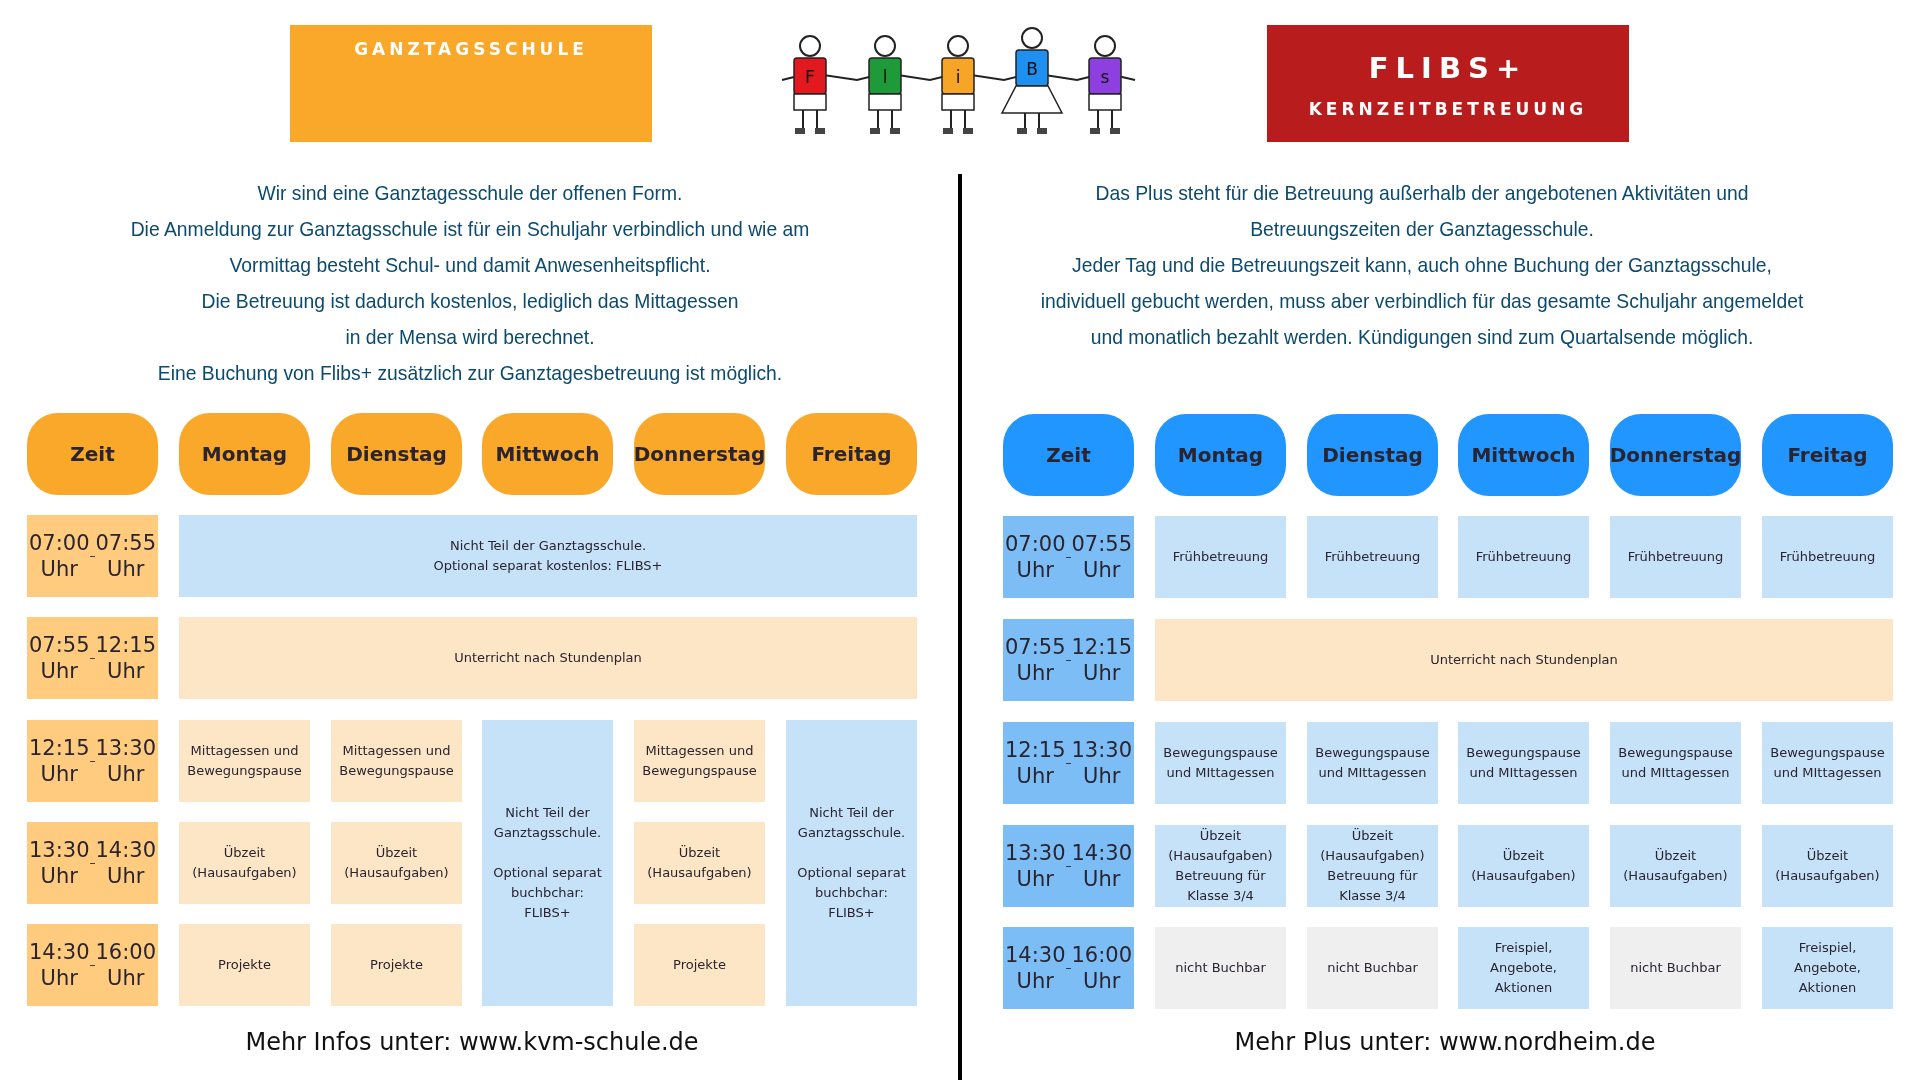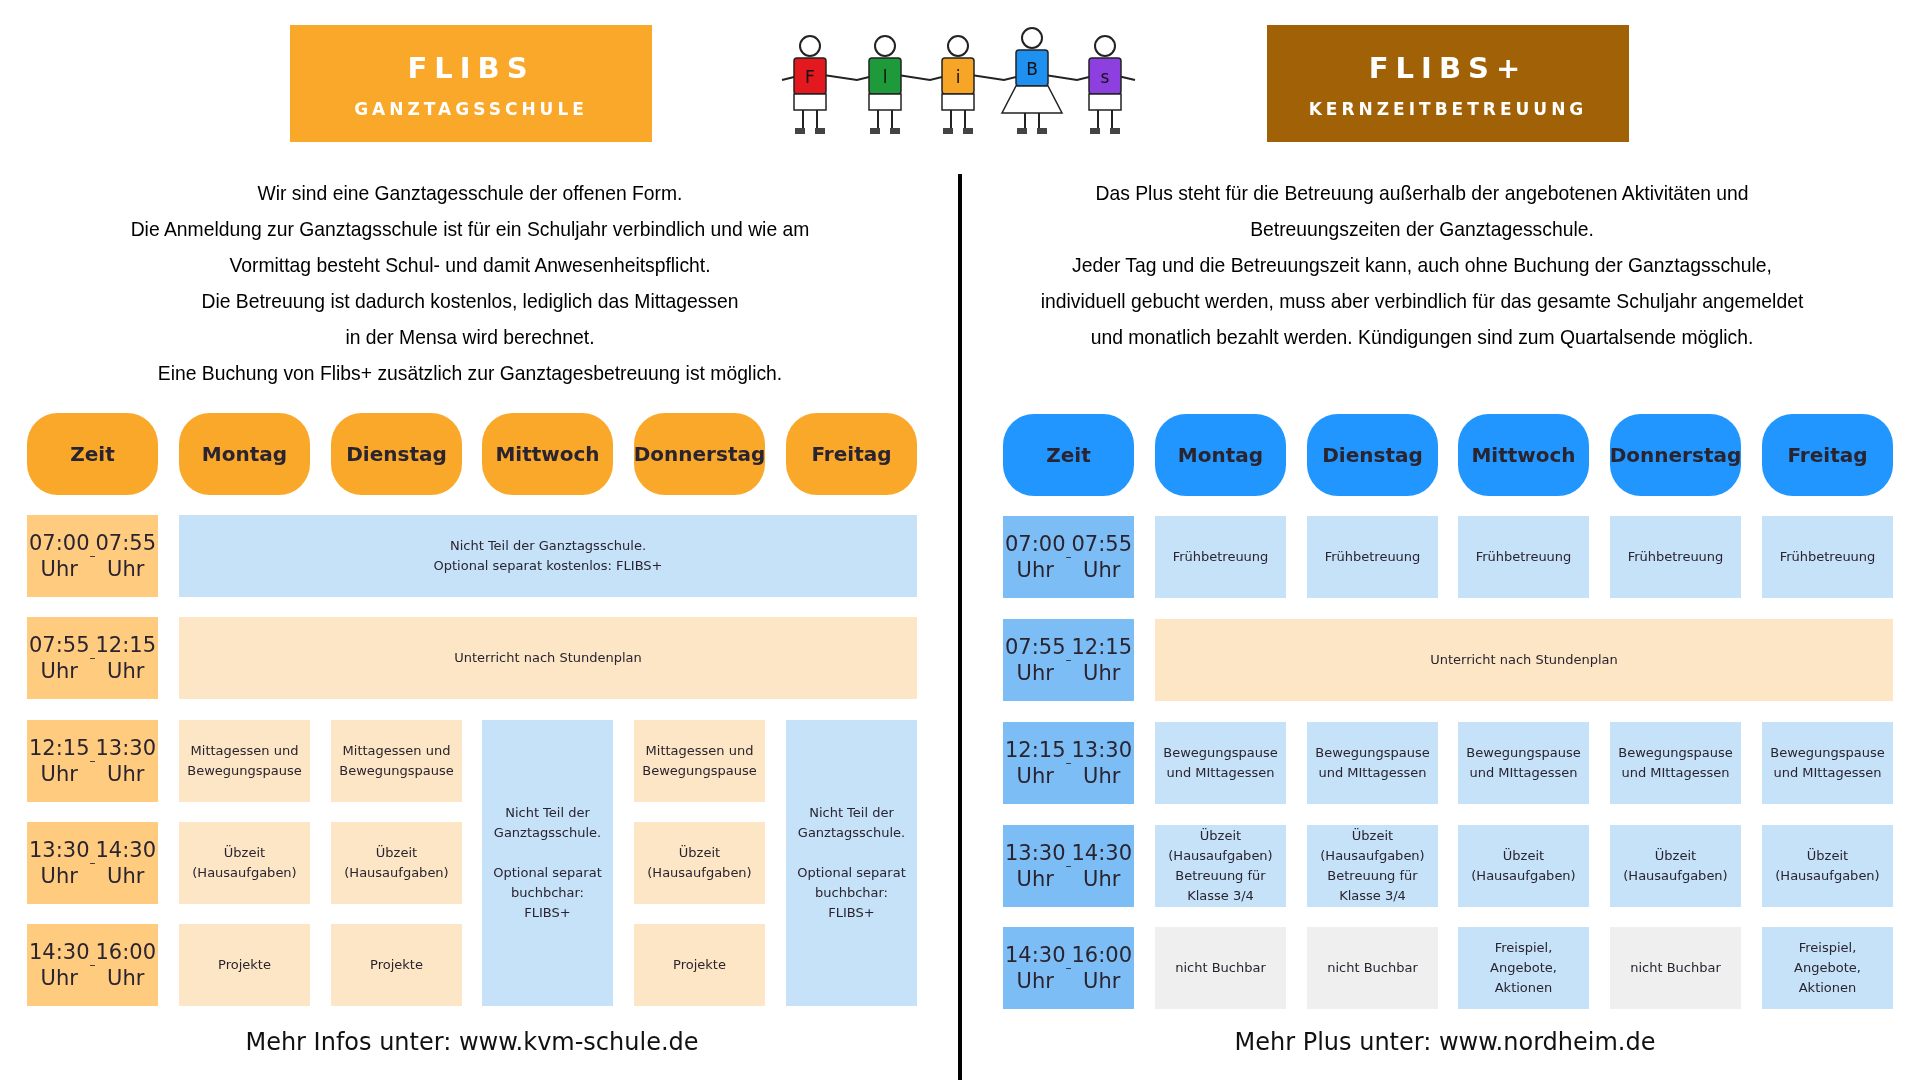--- a/index.html
+++ b/index.html
@@ -2,43 +2,42 @@
 <html><head>
 <meta charset="utf-8">
 <style>
   html, body { margin:0; padding:0; }
   body { width:1920px; height:1080px; position:relative; background:#ffffff; overflow:hidden;
          font-family:"DejaVu Sans", sans-serif; color:#2a2430; }
   .hdr-box { position:absolute; top:25px; width:362px; height:117px; color:#fff; text-align:center; }
   .hdr-box .t1 { font-family:"DejaVu Sans", sans-serif; font-weight:bold; font-size:29px; letter-spacing:7px; margin-top:26px; }
   .hdr-box .t2 { font-family:"DejaVu Sans", sans-serif; font-weight:bold; font-size:17px; letter-spacing:4px; margin-top:14px; }
   #box-left { left:290px; background:#F9A82A; }
-  #box-right { left:1267px; background:#a16207; }
+  #box-right { left:1267px; background:#b91c1c; }
   #logo { position:absolute; left:770px; top:18px; width:380px; height:130px; }
   .divider { position:absolute; left:958px; top:174px; width:4px; height:906px; background:#000; }
   .intro { position:absolute; top:175px; text-align:center; font-family:"Liberation Sans Narrow","Liberation Sans", sans-serif;
-           font-size:21px; line-height:36px; color:#000000; }
+           font-size:21px; line-height:36px; color:#0c4a6e; }
   .intro div { white-space:nowrap; transform:scaleX(0.92); }
   #intro-left { left:40px; width:860px; }
   #intro-right { left:962px; width:920px; }
   .cell { position:absolute; display:flex; align-items:center; justify-content:center; text-align:center;
           font-size:13px; line-height:20px; color:#2a2430; box-sizing:border-box; padding:0 4px; }
   .head { font-weight:bold; font-size:20px;border-radius:31px; }
   .time { font-size:21px; line-height:26px; flex-direction:row; }
   .time .dash { font-size:12px; line-height:10px; }
   .multi { flex-direction:column; }
   .footer { position:absolute; top:1028px; font-size:24px; text-align:center; color:#111; }
   #footer-left { left:27px; width:890px; }
   #footer-right { left:1003px; width:884px; }
 </style>
 </head>
 <body>
 
 <div id="box-left" class="hdr-box">
-  <div class="t1">FLIBS</div>
   <div class="t2">GANZTAGSSCHULE</div>
 </div>
 <div id="box-right" class="hdr-box">
   <div class="t1">FLIBS+</div>
   <div class="t2">KERNZEITBETREUUNG</div>
 </div>
 
 <svg id="logo" viewBox="0 0 380 130">
     <polyline points="12,62 40,55 87,62 115,55 160,62 188,55 234,62 262,55 307,62 335,55 365,62" fill="none" stroke="#222" stroke-width="2"></polyline>
     <circle cx="40" cy="28" r="10" fill="#fff" stroke="#222" stroke-width="2"></circle>

